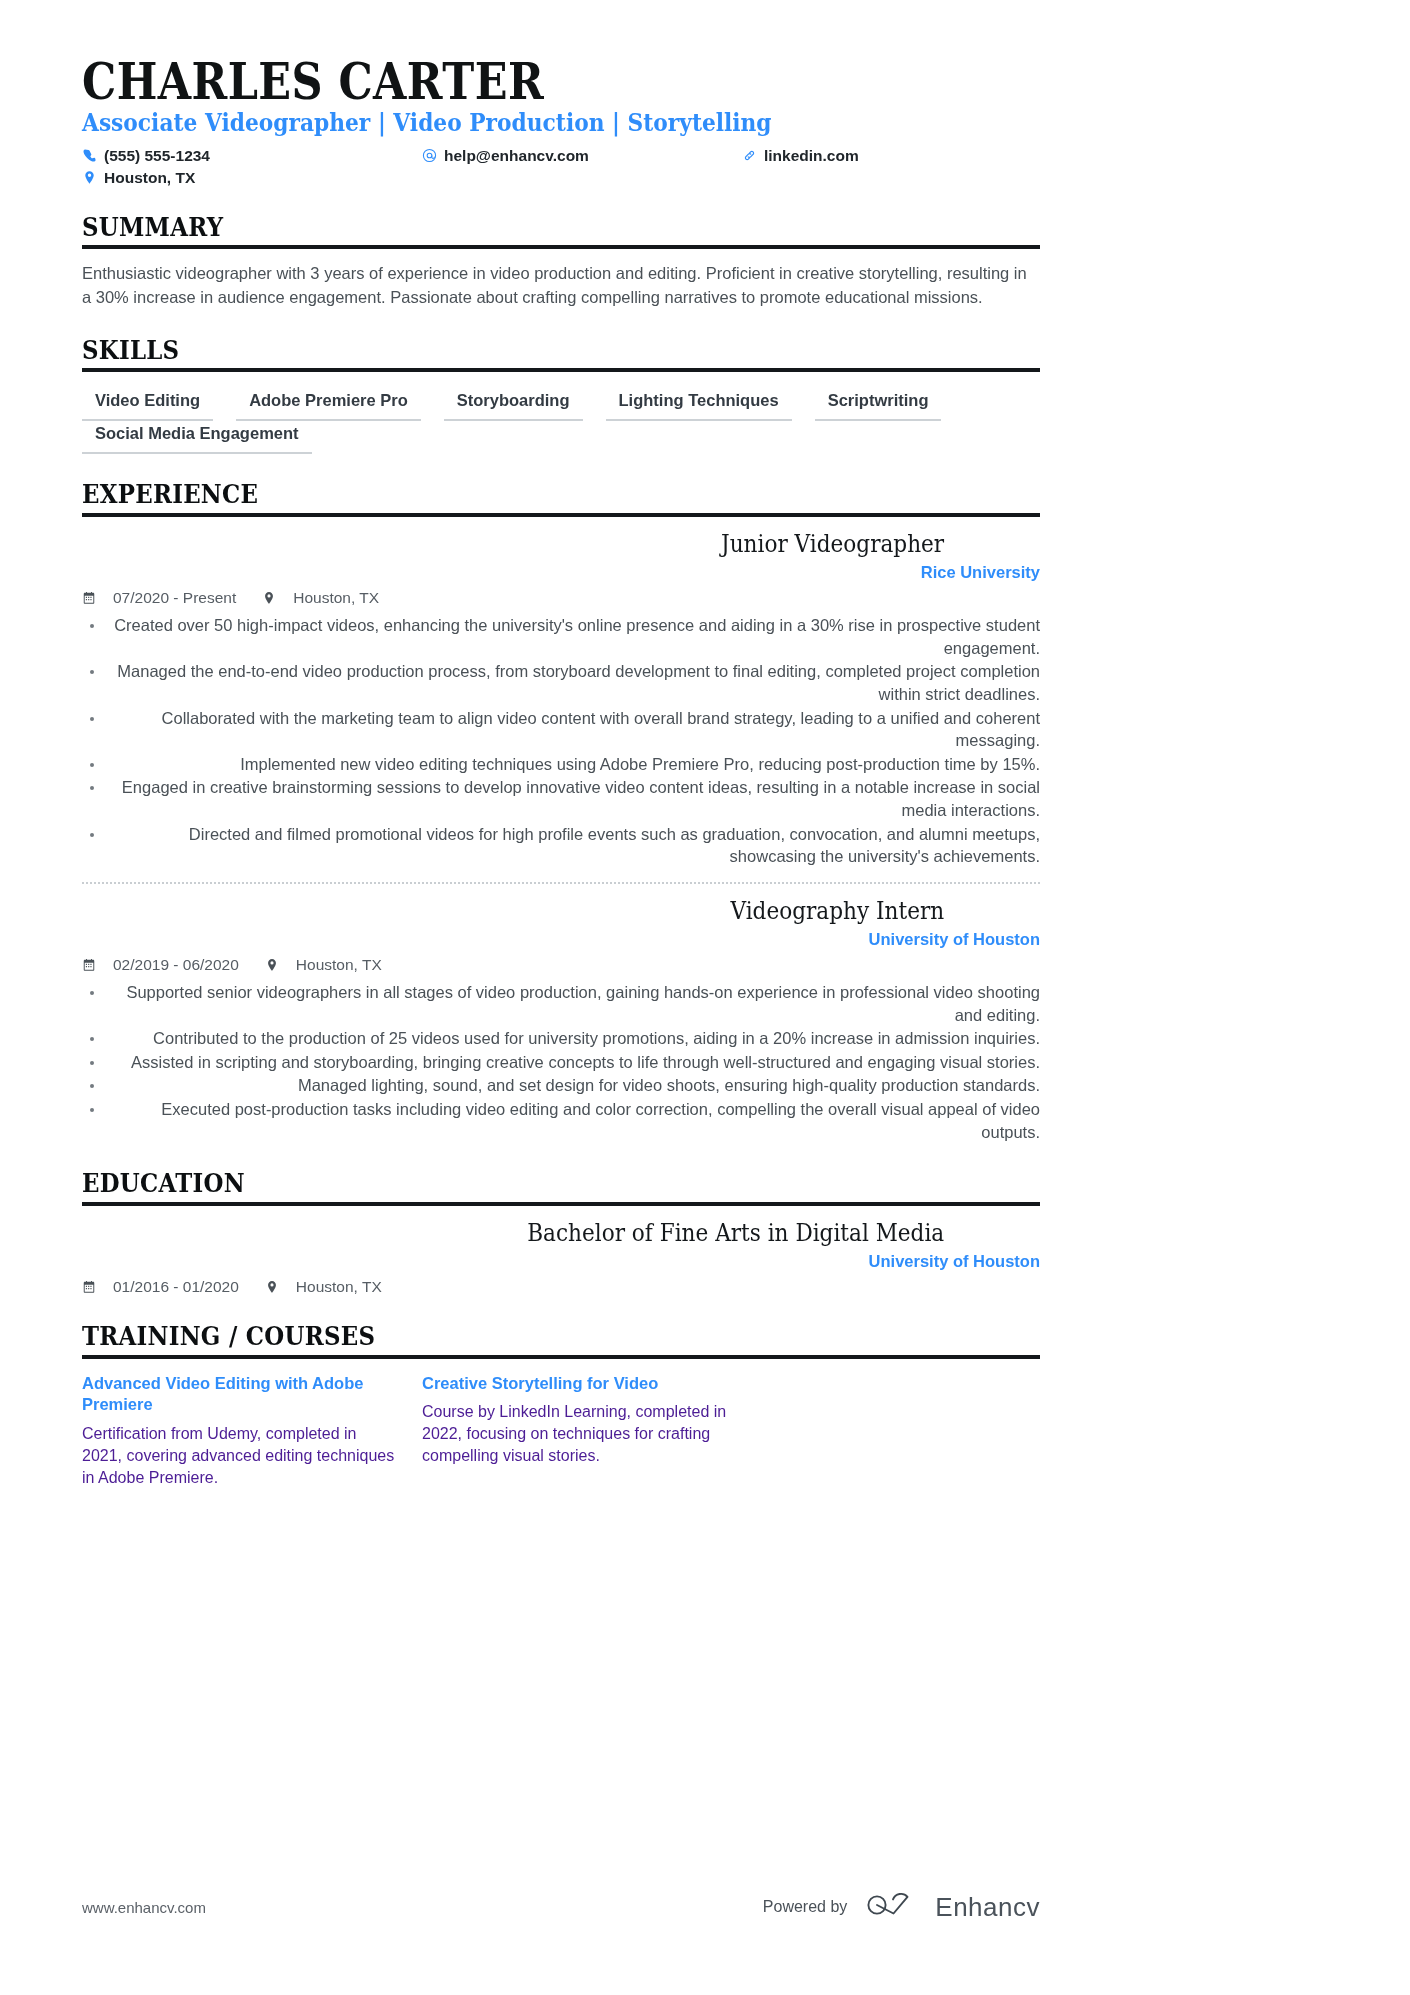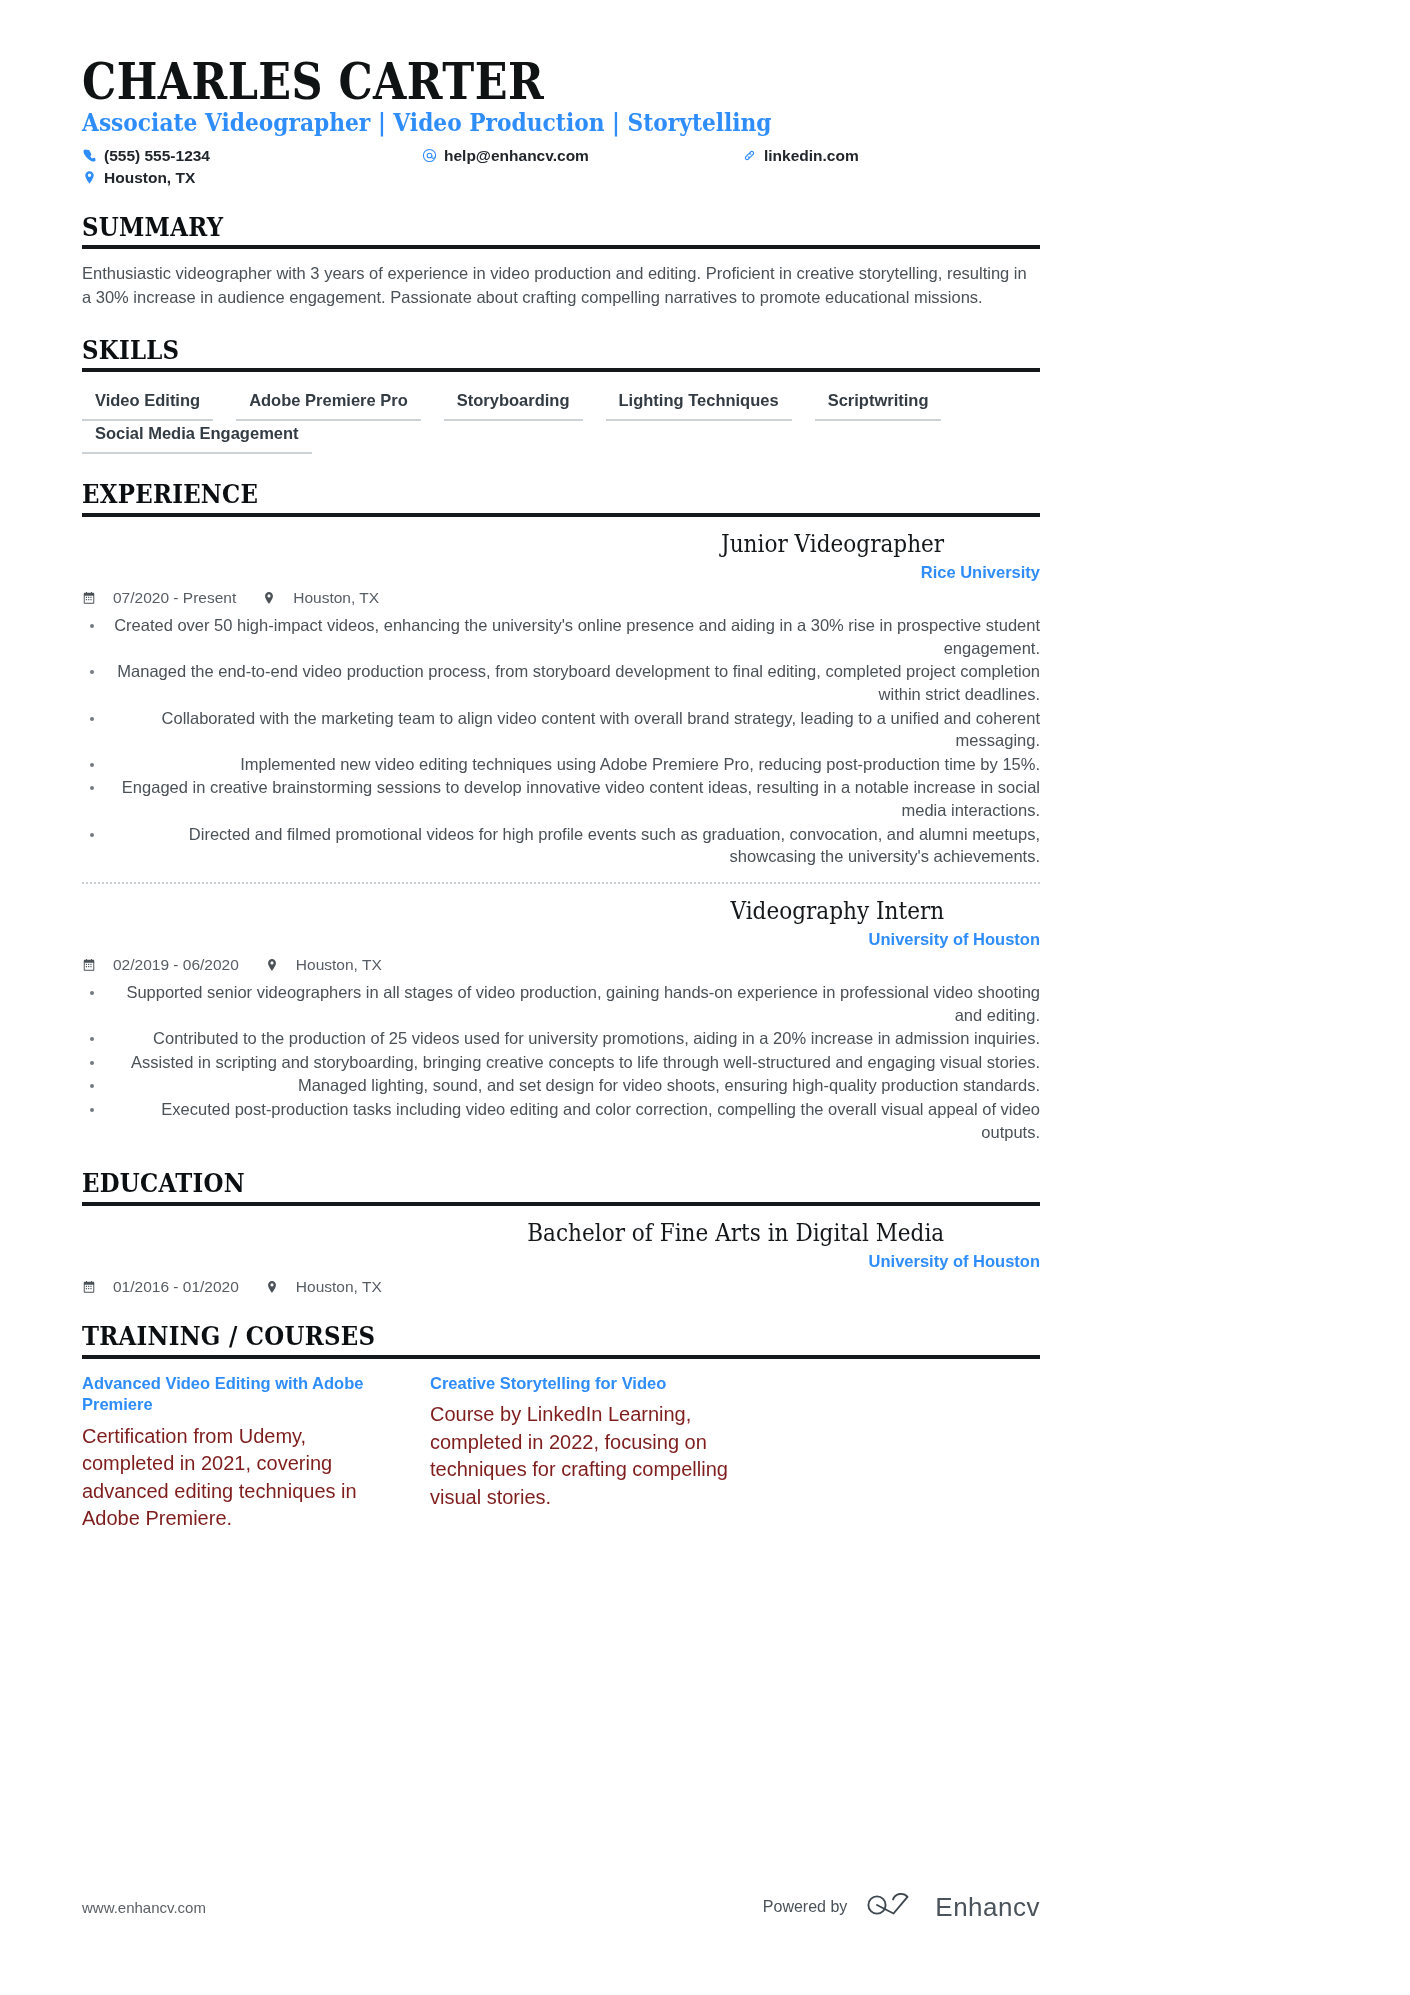--- a/index.html
+++ b/index.html
@@ -197,38 +197,38 @@
   .dotted-divider {
     border-top: 2px dotted #c9ced2;
     margin: 14px 0 0 0;
     height: 0;
   }
 
   
   .courses {
     margin-top: 14px;
     display: flex;
-    gap: 8px;
+    gap: 0;
   }
   .course {
     width: 340px;
     padding-right: 26px;
     box-sizing: border-box;
   }
   .course-title {
     font-size: 16.5px;
     font-weight: bold;
     color: #2f8dfa;
     line-height: 1.3;
     margin-bottom: 7px;
   }
   .course-desc {
-    font-size: 20px;
+    font-size: 16px;
     line-height: 1.38;
-    color: #7f1d1d;
+    color: #4c1d95;
   }
 
   
   .footer {
     position: absolute;
     left: 82px;
     right: 84px;
     bottom: 72px;
     display: flex;
     align-items: center;

